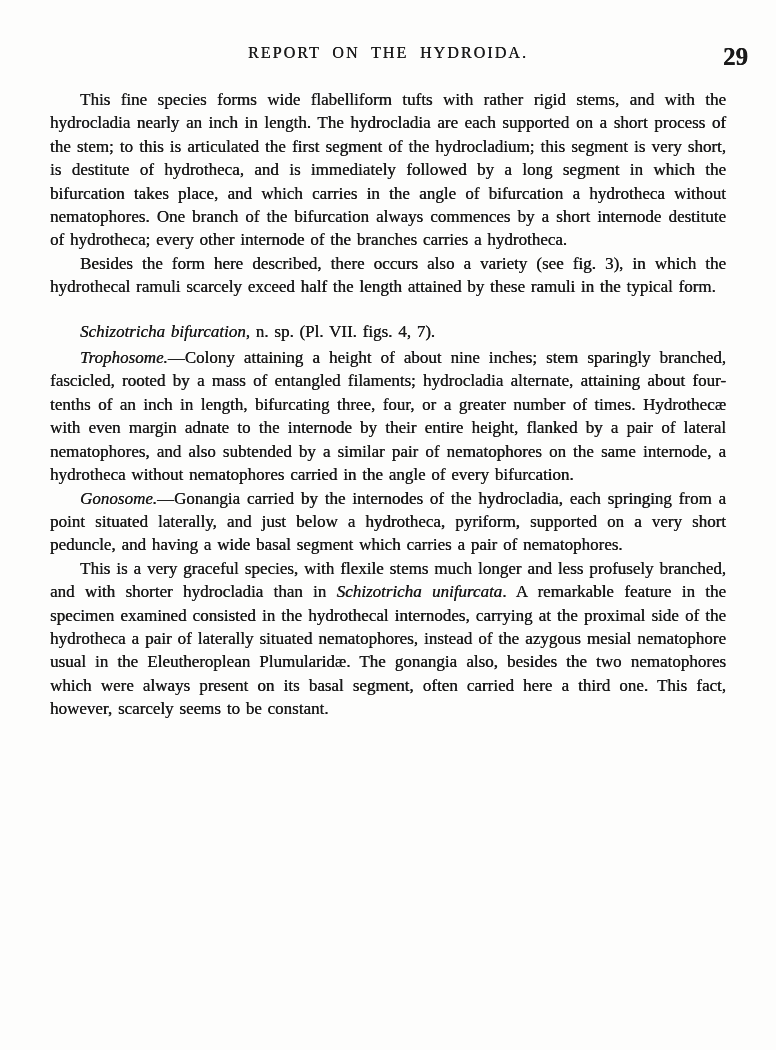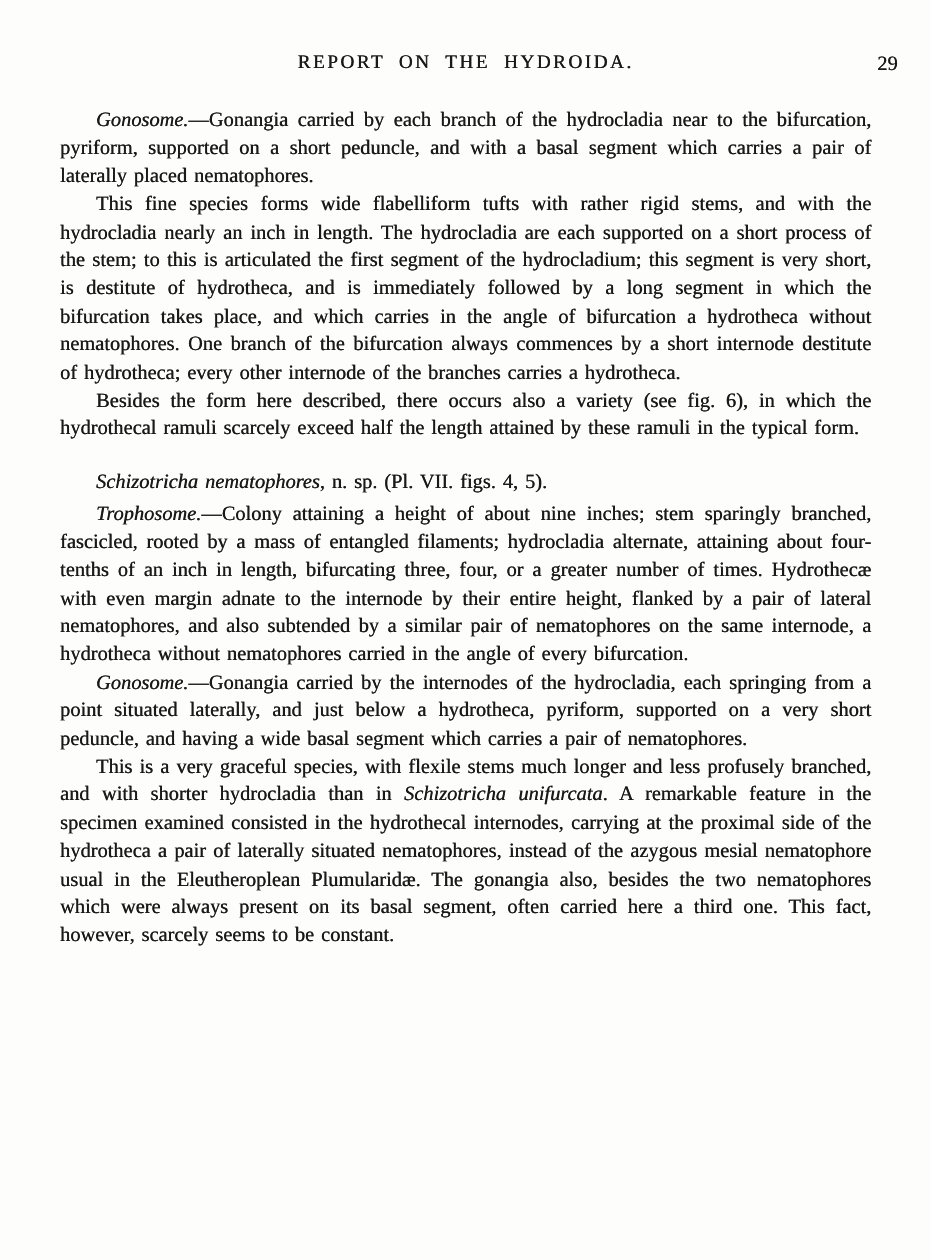--- a/index.html
+++ b/index.html
@@ -29,21 +29,22 @@
     display: block;
     text-align: center;
     font-size: 16px;
     letter-spacing: 0.13em;
     word-spacing: 0.35em;
   }
   .page-number {
     position: absolute;
     top: -1px;
     right: 28px;
-    font-size: 17px;
+    font-size: 25px;
+    font-weight: bold;
   }
   .text-block {
     position: absolute;
     top: 88px;
     left: 50px;
     width: 676px;
   }
   .para {
     margin: 0;
     text-align: justify;
@@ -65,21 +66,20 @@
 <body>
 
 <div class="page" style="background: rgb(253, 253, 252); color: rgb(26, 26, 26);">
   <header class="page-header">
     <span class="header-title">REPORT ON THE HYDROIDA.</span>
     <span class="page-number">29</span>
   </header>
 
   <section class="text-block">
 
-  <p class="para"><span class="it">Gonosome.</span><span>—Gonangia carried by each branch of the hydrocladia near to the bifurcation, pyriform, supported on a short peduncle, and with a basal segment which carries a pair of laterally placed nematophores.</span></p>
       <p class="para"><span>This fine species forms wide flabelliform tufts with rather rigid stems, and with the hydrocladia nearly an inch in length.  The hydrocladia are each supported on a short process of the stem; to this is articulated the first segment of the hydrocladium; this segment is very short, is destitute of hydrotheca, and is immediately followed by a long segment in which the bifurcation takes place, and which carries in the angle of bifurcation a hydrotheca without nematophores.  One branch of the bifurcation always commences by a short internode destitute of hydrotheca; every other internode of the branches carries a hydrotheca.</span></p>
-      <p class="para"><span>Besides the form here described, there occurs also a variety (see fig. 6), in which the hydrothecal ramuli scarcely exceed half the length attained by these ramuli in the typical form.</span></p>
-      <p class="para species"><span class="it">Schizotricha nematophores</span><span>, n. sp. (Pl. VII. figs. 4, 5).</span></p>
+      <p class="para"><span>Besides the form here described, there occurs also a variety (see fig. 3), in which the hydrothecal ramuli scarcely exceed half the length attained by these ramuli in the typical form.</span></p>
+      <p class="para species"><span class="it">Schizotricha bifurcation</span><span>, n. sp. (Pl. VII. figs. 4, 7).</span></p>
       <p class="para"><span class="it">Trophosome.</span><span>—Colony attaining a height of about nine inches; stem sparingly branched, fascicled, rooted by a mass of entangled filaments; hydrocladia alternate, attaining about four-tenths of an inch in length, bifurcating three, four, or a greater number of times.  Hydrothecæ with even margin adnate to the internode by their entire height, flanked by a pair of lateral nematophores, and also subtended by a similar pair of nematophores on the same internode, a hydrotheca without nematophores carried in the angle of every bifurcation.</span></p>
       <p class="para"><span class="it">Gonosome.</span><span>—Gonangia carried by the internodes of the hydrocladia, each springing from a point situated laterally, and just below a hydrotheca, pyriform, supported on a very short peduncle, and having a wide basal segment which carries a pair of nematophores.</span></p>
       <p class="para"><span>This is a very graceful species, with flexile stems much longer and less profusely branched, and with shorter hydrocladia than in </span><span class="it">Schizotricha unifurcata</span><span>.  A remarkable feature in the specimen examined consisted in the hydrothecal internodes, carrying at the proximal side of the hydrotheca a pair of laterally situated nematophores, instead of the azygous mesial nematophore usual in the Eleutheroplean Plumularidæ.  The gonangia also, besides the two nematophores which were always present on its basal segment, often carried here a third one.  This fact, however, scarcely seems to be constant.</span></p>
     </section>
 </div>
 
 </body></html>

